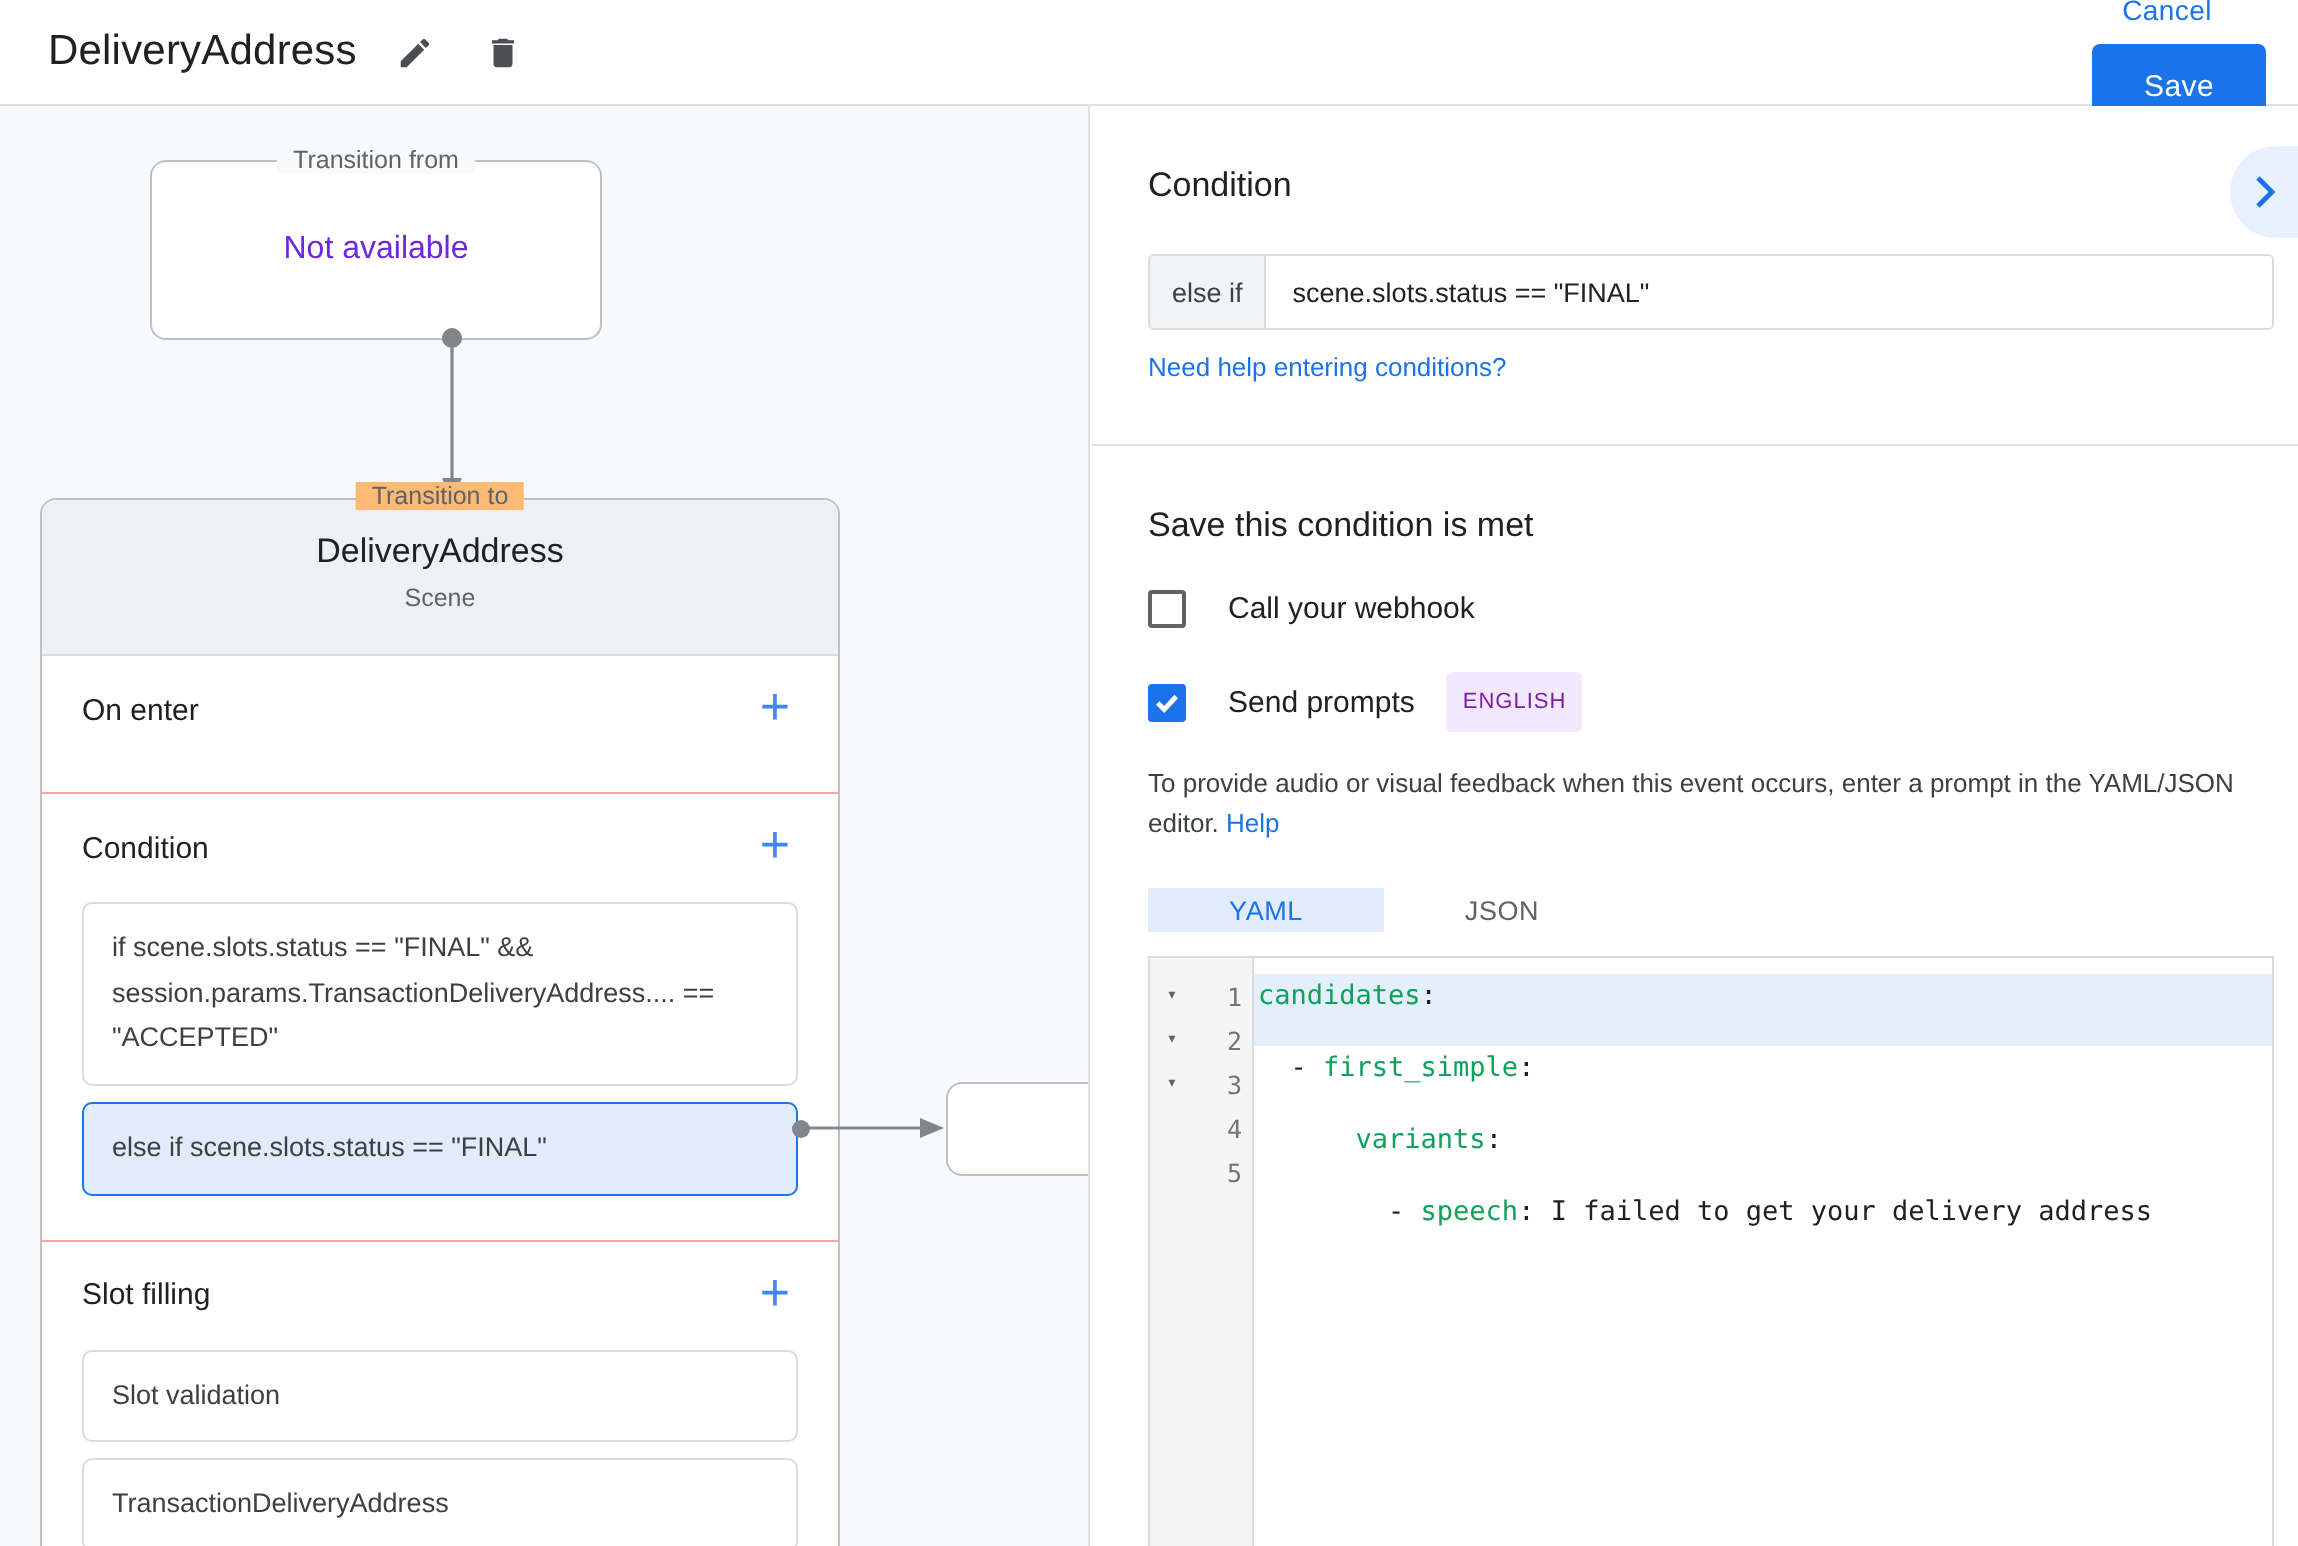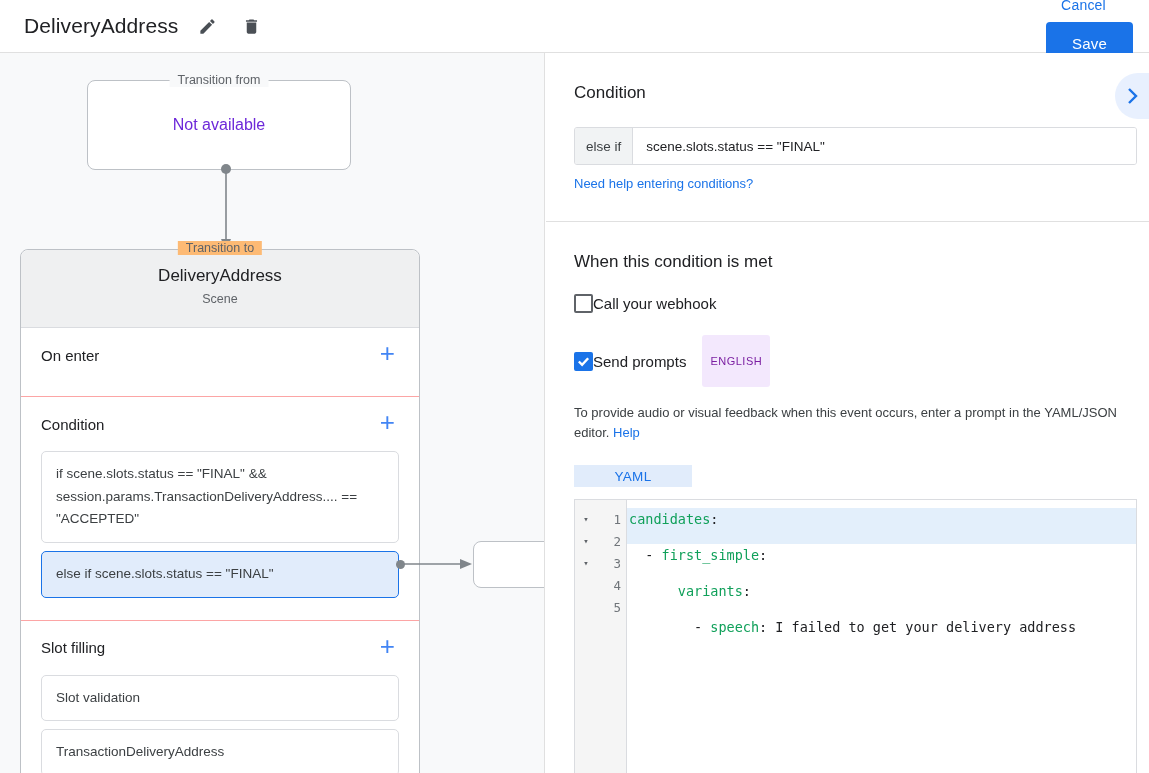--- a/index.html
+++ b/index.html
@@ -54,21 +54,21 @@
     border-radius: 8px;
     background: #ffffff;
   }
   .legend {
     position: absolute; top: -8px; left: 50%; transform: translateX(-50%);
     background: #f8f9fa; padding: 0 8px;
     font-size: 12.5px; color: #5f6368; white-space: nowrap;
   }
   
   .tfrom {
-    left: 87px; top: 27px; width: 264px; height: 90px;
+    left: 75px; top: 27px; width: 226px; height: 90px;
     display: flex; align-items: center; justify-content: center;
   }
   .tfrom-text { font-size: 16px; color: #6d28d9; text-align: center; }
 
   
   .connector-v { position: absolute; left: 219px; top: 110px; }
 
   
   .tto {
     left: 20px; top: 196px; width: 400px; height: 540px;
@@ -156,25 +156,25 @@
   .cbrow { display: flex; align-items: center; margin-top: 22px; }
   .cbox {
     width: 19px; height: 19px; border: 2px solid #5f6368; border-radius: 2px;
     background: #ffffff; cursor: pointer;
   }
   .cbox.on {
     background: #1a73e8; border-color: #1a73e8;
     display: flex; align-items: center; justify-content: center;
   }
   .cbox.on svg { stroke: #ffffff; fill: none; stroke-width: 2.6; }
-  .cblabel { font-size: 15px; color: #202124; font-weight: 500; }
+  .cblabel { margin-left: 21px; font-size: 15px; color: #202124; font-weight: 500; }
   .badge {
     margin-left: 16px; background: #f3e8fd; color: #7b1fa2;
     font-size: 11px; font-weight: 500; letter-spacing: .5px;
-    padding: 20px 8px; border-radius: 3px;
+    padding: 9px 8px; border-radius: 3px;
   }
   .help-text {
     margin-top: 16px; font-size: 13px; color: #3c4043; line-height: 1.55;
     width: 560px;
   }
 
   .tabs { display: flex; margin-top: 22px; }
   .tab {
     height: 22px; width: 118px; display: flex; align-items: center; justify-content: center;
     font-size: 13.5px; color: #5f6368; cursor: pointer; letter-spacing: .3px;
@@ -296,21 +296,21 @@
     <div class="cond-row">
       <div class="cond-prefix">else if</div>
       <div class="cond-value">scene.slots.status == "FINAL"</div>
     </div>
     <span class="link cond-help">Need help entering conditions?</span>
   </div>
 
   <div class="rdivider"></div>
 
   <div class="rsec">
-    <div class="rsec-title">When this condition is met</div>
+    <div class="rsec-title">Save this condition is met</div>
 
     <div class="cbrow">
       <span class="cbox"></span>
       <span class="cblabel">Call your webhook</span>
     </div>
 
     <div class="cbrow">
       <span class="cbox on">
         <svg width="13" height="13" viewBox="0 0 14 14">
             <polyline points="2,7 5.5,10.5 12,3.5"></polyline>
@@ -319,20 +319,21 @@
       <span class="cblabel">Send prompts</span>
       <span class="badge">ENGLISH</span>
     </div>
 
     <div class="help-text">
       <span>To provide audio or visual feedback when this event occurs, enter a prompt in the YAML/JSON editor. </span><span class="link">Help</span>
     </div>
 
     <div class="tabs">
       <div class="tab active">YAML</div>
+      <div class="tab">JSON</div>
     </div>
 
     <div class="editor">
       <div class="gutter" id="gutter">
           <div class="gline">
             <span class="fold">▾</span>
             <span class="gnum">1</span>
           </div>
           <div class="gline">
             <span class="fold">▾</span>

